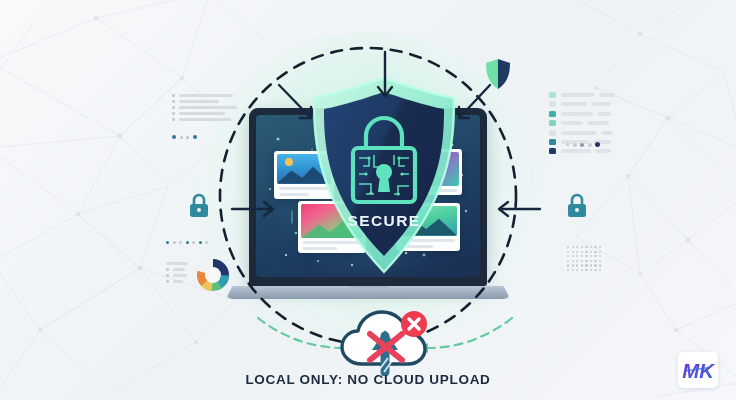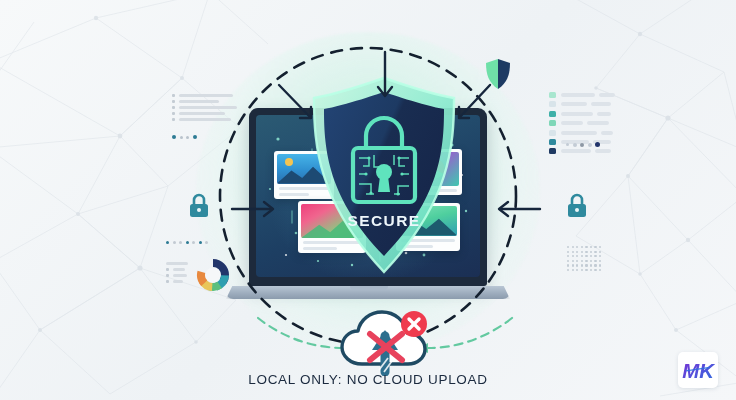--- a/index.html
+++ b/index.html
@@ -94,21 +94,21 @@
   #c4 .sun { left: 9px; top: 4px; background: #f2d05a; }
 
   
   #shield-wrap { left: 308px; top: 76px; width: 152px; height: 200px; }
 
   
   #caption {
     left: 0; top: 372px; width: 736px;
     text-align: center;
     font-size: 13.5px;
-    font-weight: normal;
+    font-weight: bold;
     letter-spacing: .7px;
     color: #1b2a3f;
   }
 
   
   .ph-lines { position: absolute; }
   .ph-lines .row { display: flex; align-items: center; margin-bottom: 3px; }
   .ph-lines .dot { width: 3px; height: 3px; border-radius: 1px; background: #c4ccd4; margin-right: 4px; }
   .ph-lines .ln { height: 3px; background: #d6dce2; border-radius: 2px; }
 

